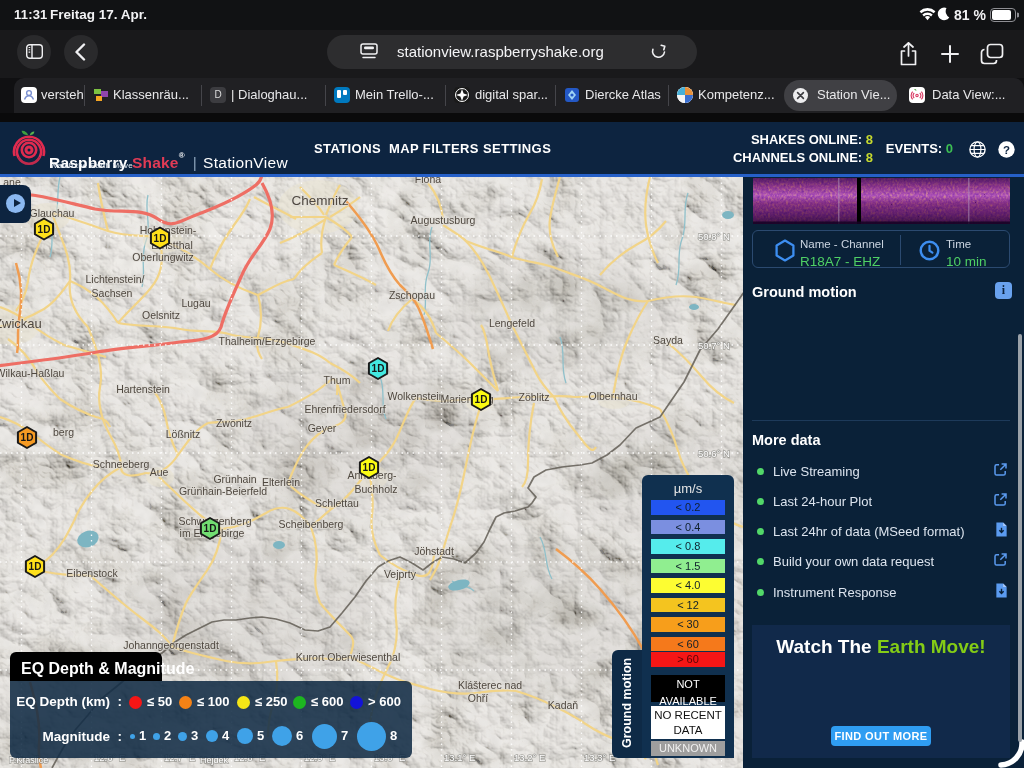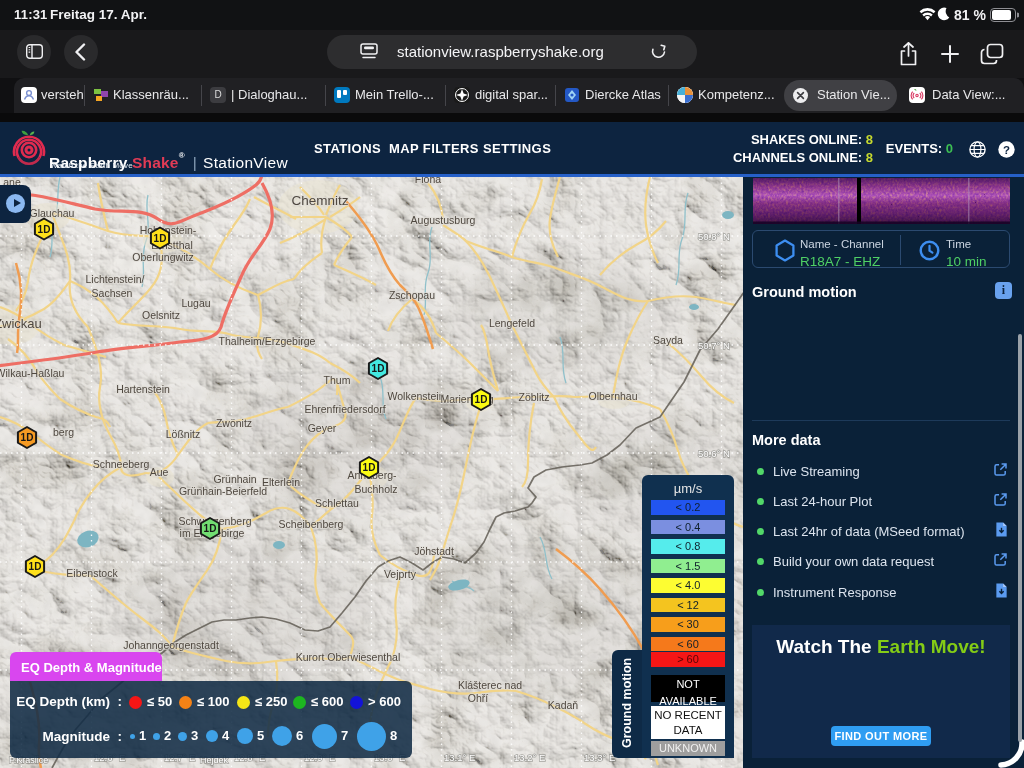--- a/index.html
+++ b/index.html
@@ -37,21 +37,21 @@
   .navitem { position:absolute; top:19px; font-size:13px; font-weight:bold; color:#fff; letter-spacing:.4px; }
   .hstat { position:absolute; font-size:13px; font-weight:bold; color:#fff; text-align:right; }
   .hstat b { font-weight:bold; }
   
   #map { left:0; top:177px; width:743px; height:591px; background:#dcd9d3; }
   
   #lefttab { left:0; top:185px; width:31px; height:38px; background:#0d2440; border-radius:0 8px 8px 0; }
   #lefttab .circ { position:absolute; left:6px; top:9px; width:19px; height:19px; border-radius:50%; background:#8bb8f0; }
   #lefttab .tri { position:absolute; left:14px; top:14px; width:0; height:0; border-left:7px solid #0d2440; border-top:4.5px solid transparent; border-bottom:4.5px solid transparent; }
   
-  #eqtab { left:10px; top:652px; width:152px; height:29px; background:#d946ef; border-radius:6px 6px 0 0; color:#fff; font-size:13px; font-weight:bold; padding:8px 0 0 11px; white-space:nowrap; }
+  #eqtab { left:10px; top:652px; width:152px; height:29px; background:#000000; border-radius:6px 6px 0 0; color:#fff; font-size:16px; font-weight:bold; padding:8px 0 0 11px; white-space:nowrap; }
   #eqbody { left:10px; top:681px; width:402px; height:77px; background:rgba(18,44,70,.88); border-radius:0 6px 6px 6px; color:#fff; }
   .eqrow1 { position:absolute; left:0; width:112px; text-align:right; top:13px; font-size:13.5px; font-weight:bold; }
   .eqrow2 { position:absolute; left:0; width:112px; text-align:right; top:48px; font-size:13.5px; font-weight:bold; }
   .dot { position:absolute; border-radius:50%; }
   .eqlbl { position:absolute; font-size:13px; font-weight:bold; color:#fff; }
   
   #gmtab { left:612px; top:650px; width:30px; height:108px; background:#0e2a46; border-radius:6px 0 0 6px; }
   #gmtab span { position:absolute; left:8px; top:98px; transform-origin:0 0; transform:rotate(-90deg); color:#fff; font-size:12.5px; font-weight:bold; white-space:nowrap; }
   #gmpanel { left:642px; top:475px; width:92px; height:283px; background:#10304f; border-radius:6px 6px 0 0; }
   #gmpanel .hdr { position:absolute; left:0; top:6px; width:100%; text-align:center; color:#e5e5e5; font-size:13px; }

